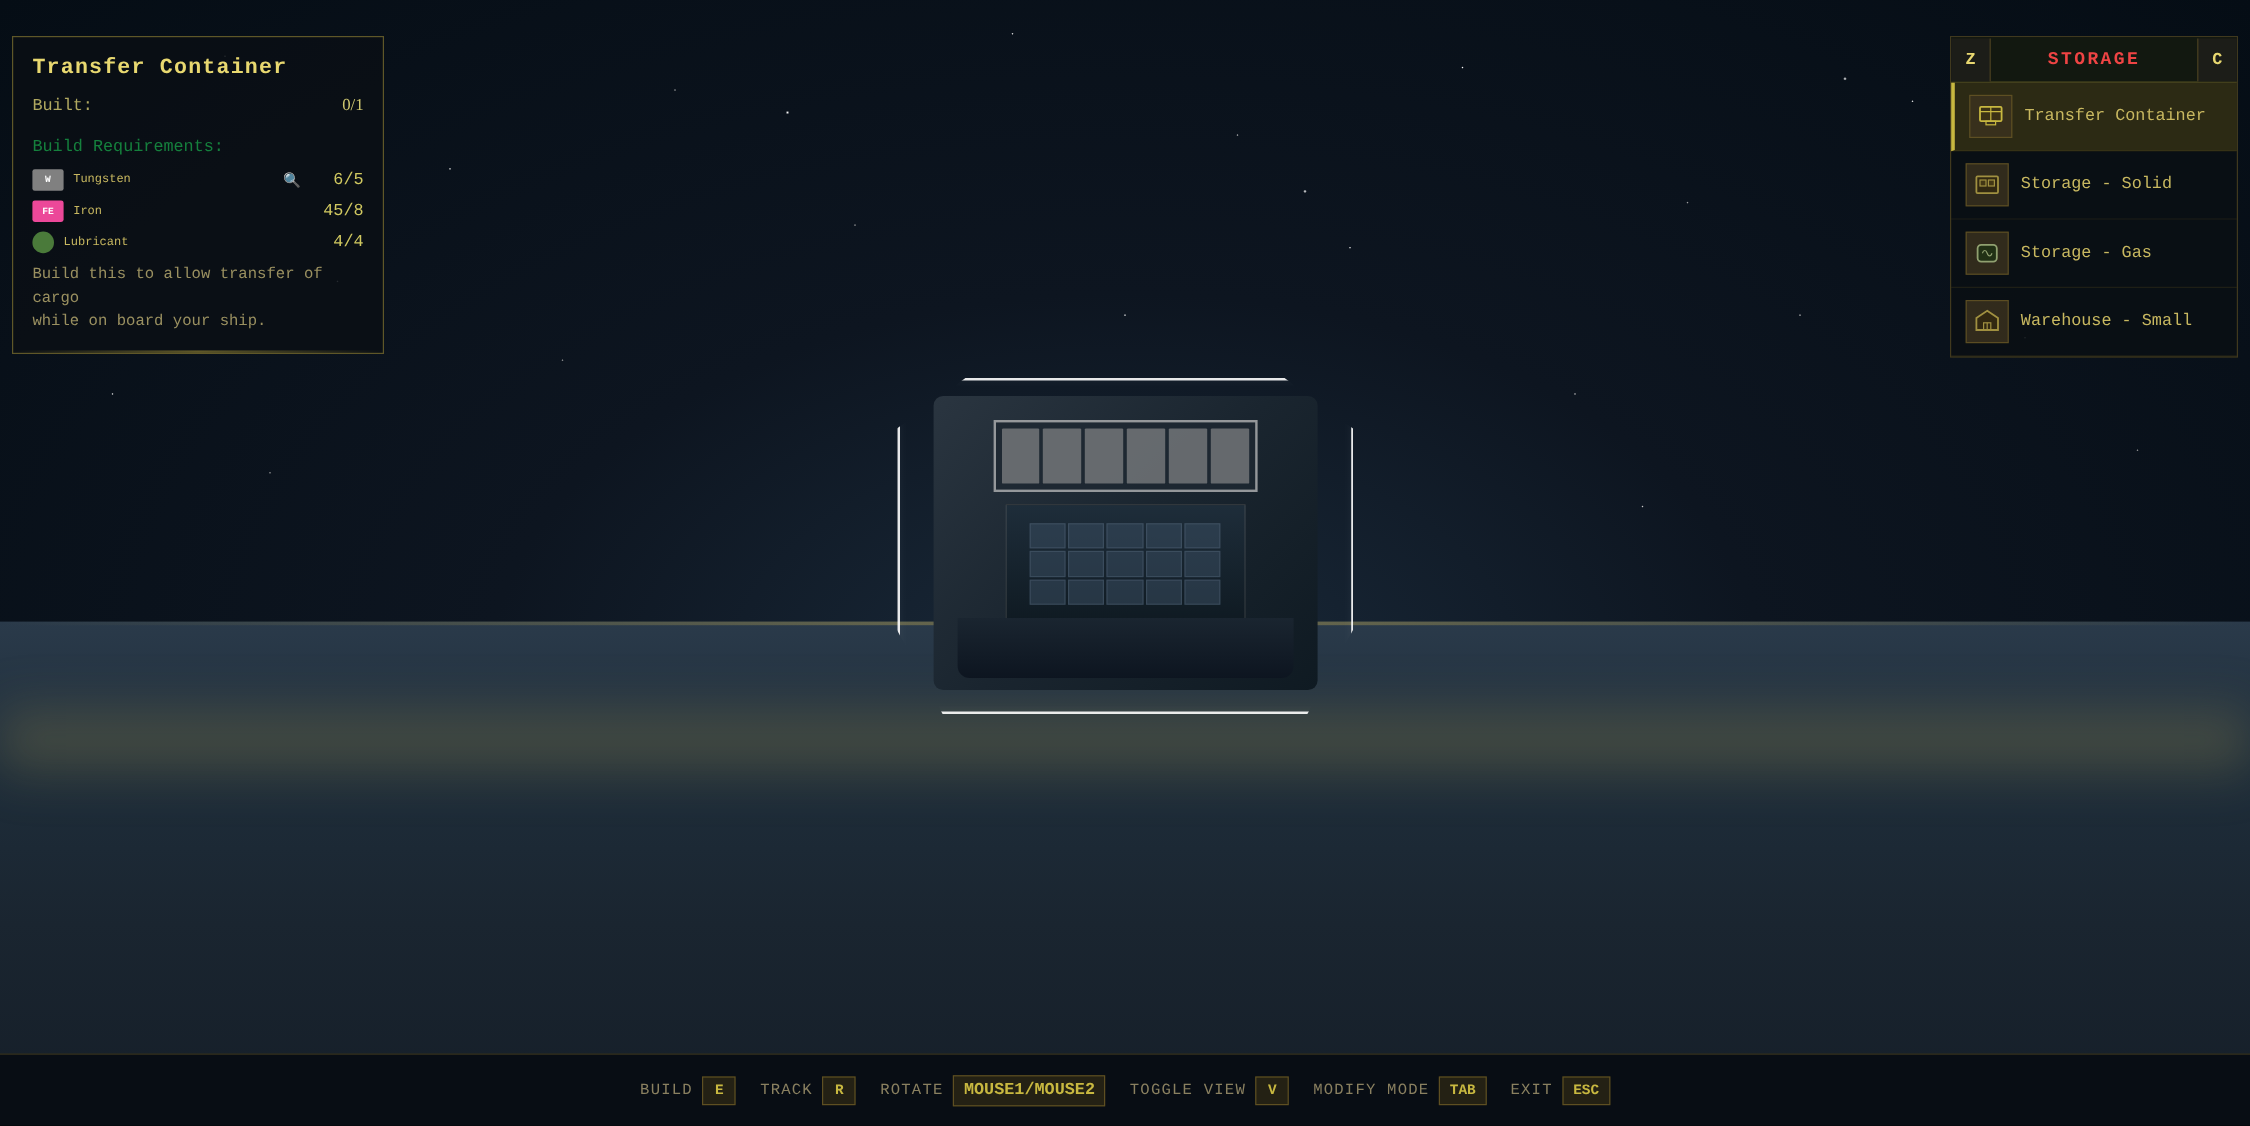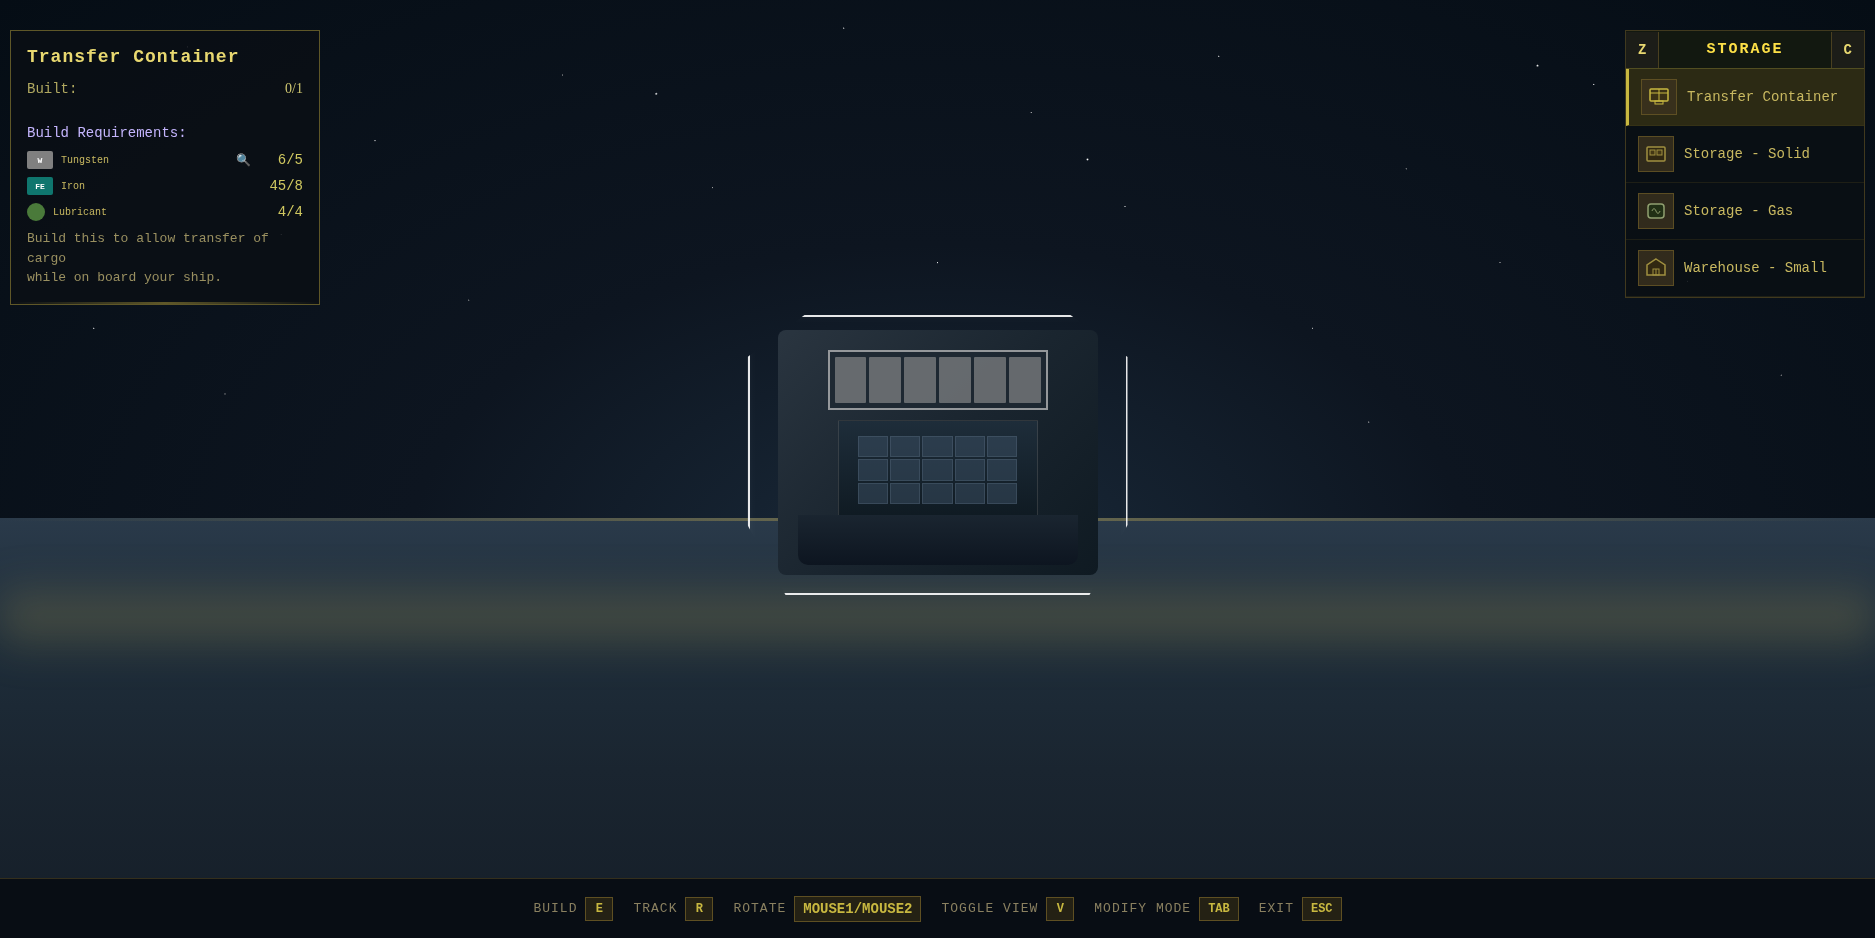--- a/index.html
+++ b/index.html
@@ -184,33 +184,33 @@
       font-weight: bold;
       color: #e8d870;
       margin-bottom: 14px;
       letter-spacing: 1px;
     }
 
     .built-row {
       display: flex;
       justify-content: space-between;
       align-items: center;
-      margin-bottom: 28px;
+      margin-bottom: 18px;
       font-size: 14px;
       color: #b0a860;
     }
 
     .built-value {
       color: #d0c870;
       font-family: Liberation Serif, serif;
     }
 
     .section-label {
       font-size: 14px;
-      color: #c4b5fd;
+      color: #15803d;
       margin-bottom: 10px;
     }
 
     .requirement-row {
       display: flex;
       align-items: center;
       margin-bottom: 8px;
       gap: 8px;
     }
 
@@ -225,21 +225,21 @@
       border-radius: 2px;
       flex-shrink: 0;
     }
 
     .req-icon.w {
       background: #808080;
       color: #fff;
     }
 
     .req-icon.fe {
-      background: #0f766e;
+      background: #ec4899;
       color: #fff;
     }
 
     .req-icon.lube {
       background: #4a7a3a;
       width: 18px;
       height: 18px;
       border-radius: 50%;
     }
 
@@ -292,21 +292,21 @@
       color: #e8d870;
       font-size: 14px;
       padding: 10px 12px;
       font-weight: bold;
       border-right: 1px solid rgba(120, 100, 40, 0.5);
     }
 
     .storage-title {
       flex: 1;
       text-align: center;
-      color: #fde047;
+      color: #ef4444;
       font-size: 15px;
       letter-spacing: 2px;
       font-weight: bold;
       padding: 10px;
     }
 
     .storage-key-right {
       background: rgba(30, 30, 25, 0.9);
       color: #e8d870;
       font-size: 14px;

